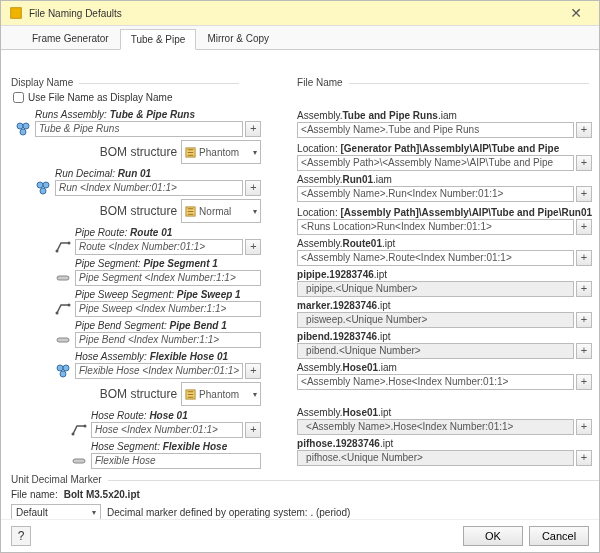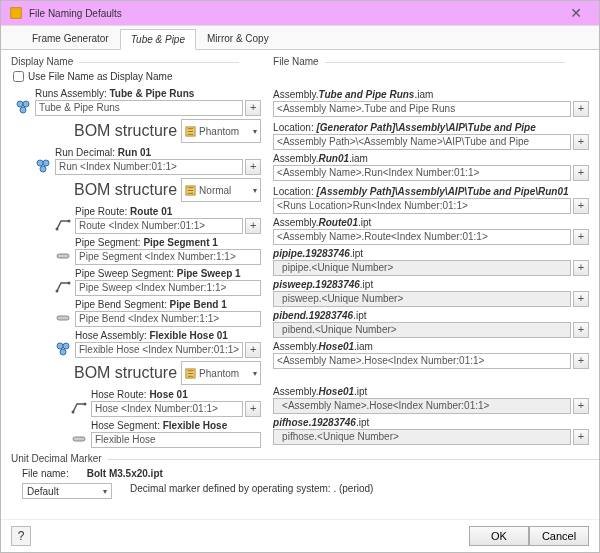--- a/index.html
+++ b/index.html
@@ -1,62 +1,62 @@
 <!DOCTYPE html>
 <html><head>
 <meta charset="utf-8">
 <style>
 * { box-sizing: border-box; margin: 0; padding: 0; }
 body { font-family: "Segoe UI", Tahoma, sans-serif; font-size: 10px; background: #fff; color: #333; }
 .window { width: 600px; height: 553px; border: 1px solid #bbb; display: flex; flex-direction: column; }
-.titlebar { display: flex; align-items: center; padding: 4px 8px; border-bottom: 1px solid #ddd; background: #f0abfc; }
+.titlebar { display: flex; align-items: center; padding: 4px 8px; border-bottom: 1px solid #ddd; background: #fef9c3; }
 .titlebar-icon { width: 14px; height: 14px; margin-right: 6px; }
 .titlebar-title { flex: 1; }
 .titlebar-close { width: 30px; text-align: center; cursor: pointer; font-size: 14px; color: #555; }
 .tabs { display: flex; border-bottom: 1px solid #ccc; background: #f9f9f9; padding: 0 20px; }
 .tab { padding: 4px 10px; border: 1px solid transparent; border-bottom: none; margin-top: 2px; cursor: pointer; font-size: 10px; }
-.tab.active { background: #fff; border-color: #ccc; border-bottom: 1px solid #fff; position: relative; top: 1px; font-style: italic; }
+.tab.active { background: #fff; border-color: #ccc; border-bottom: 1px solid #fff; position: relative; top: 1px; }
 .content { flex: 1; overflow: auto; padding: 6px 10px 4px; }
-.columns { display: flex; gap: 12px; }
+.columns { display: flex; gap: 36px; margin-top: 21px; }
 .col-left { flex: 0 0 240px; }
 .col-right { flex: 1; }
 .fs { border: none; margin-bottom: 4px; }
 .fs-legend { font-size: 10px; color: #444; position: relative; }
 .fs-legend::after { content: ""; position: absolute; top: 50%; left: calc(100% + 6px); width: 500px; border-top: 1px solid #ddd; }
 .col-left .fs-legend::after { width: 160px; }
 .col-right .fs-legend::after { width: 240px; }
 .chk { display: flex; align-items: flex-start; gap: 4px; margin: 4px 0 6px 2px; }
 .chk input { width: 11px; height: 11px; }
-.row { display: flex; align-items: center; gap: 4px; margin-bottom: 3px; }
+.row { display: flex; align-items: flex-end; gap: 4px; margin-bottom: 3px; font-style: italic; }
 .tree-lines { flex: 0 0 auto; }
 .icon { width: 16px; height: 16px; flex: 0 0 16px; display: inline-flex; align-items: center; justify-content: center; margin-top: 9px; }
 .rowbody { flex: 1; min-width: 0; }
 .rowlabel { font-size: 10px; margin-bottom: 1px; white-space: nowrap; overflow: hidden; text-overflow: ellipsis; }
 .rowlabel b { font-weight: 600; }
 .ctrlrow { display: flex; gap: 2px; }
 .txt { flex: 1; border: 1px solid #bbb; background: #fff; padding: 1px 3px; font-size: 10px; height: 16px; color: #555; white-space: nowrap; overflow: hidden; text-overflow: ellipsis; }
 .txt.ro { background: #eee; padding-left: 8px; }
 .plusbtn { width: 16px; height: 16px; border: 1px solid #bbb; background: linear-gradient(#fafafa,#e8e8e8); cursor: pointer; font-size: 11px; line-height: 12px; text-align: center; color: #555; }
 .subrow { display: flex; justify-content: flex-end; align-items: center; gap: 4px; margin: 2px 0 4px; }
-.subrow-label { font-size: 16px; color: #444; }
+.subrow-label { font-size: 12px; color: #444; }
 .dd { display: flex; align-items: center; gap: 3px; border: 1px solid #bbb; padding: 1px 3px; height: 24px; background: #fff; min-width: 80px; cursor: pointer; }
 .dd-icon { width: 11px; height: 11px; flex: 0 0 11px; }
 .dd-text { flex: 1; font-size: 10px; color: #555; }
 .dd-arrow { font-size: 8px; color: #555; }
 .rt-item { margin-bottom: 3px; }
 .rt-label { font-size: 10px; margin-bottom: 1px; white-space: nowrap; overflow: hidden; text-overflow: ellipsis; }
-.rt-label b { font-weight: 600; font-style: italic; }
+.rt-label b { font-weight: 600; }
 .spacer { height: 14px; }
 .spacer-sm { height: 2px; }
 .indent-0 { width: 0; }
 .indent-1 { width: 20px; }
 .indent-2 { width: 40px; }
 .indent-3 { width: 56px; }
 .bottom-fs { margin-top: 2px; }
-.bottom-row { display: flex; align-items: flex-start; gap: 18px; margin-top: 4px; margin-left: 11px; }
+.bottom-row { display: flex; align-items: center; gap: 6px; margin-top: 4px; }
 .bottom-label { font-size: 10px; }
 .bottom-select { border: 1px solid #bbb; padding: 1px 4px; height: 16px; min-width: 90px; display: flex; align-items: center; justify-content: space-between; cursor: pointer; font-size: 10px; }
 .footer-inner { display: flex; justify-content: space-between; align-items: center; padding: 6px 10px; border-top: 1px solid #eee; }
 .iconbtn { width: 20px; height: 20px; border: 1px solid #bbb; background: #f4f4f4; cursor: pointer; font-size: 12px; display: flex; align-items: center; justify-content: center; }
 .btn { min-width: 60px; padding: 3px 10px; border: 1px solid #aaa; background: linear-gradient(#fafafa,#e6e6e6); cursor: pointer; font-size: 11px; }
 svg { display: block; }
 </style>
 </head>
 <body>
 
@@ -312,21 +312,21 @@
               </div>
             </div>
             <div class="rt-item">
               <div class="rt-label"><span></span><b>pipipe.19283746</b><span>.ipt</span></div>
               <div class="ctrlrow">
                 <div class="txt ro">pipipe.&lt;Unique Number&gt;</div>
                 <div class="plusbtn">+</div>
               </div>
             </div>
             <div class="rt-item">
-              <div class="rt-label"><span></span><b>pisweep.19283746</b><span>.ipt</span></div>
+              <div class="rt-label"><span></span><b>marker.19283746</b><span>.ipt</span></div>
               <div class="ctrlrow">
                 <div class="txt ro">pisweep.&lt;Unique Number&gt;</div>
                 <div class="plusbtn">+</div>
               </div>
             </div>
             <div class="rt-item">
               <div class="rt-label"><span></span><b>pibend.19283746</b><span>.ipt</span></div>
               <div class="ctrlrow">
                 <div class="txt ro">pibend.&lt;Unique Number&gt;</div>
                 <div class="plusbtn">+</div>
@@ -367,18 +367,18 @@
       <div class="bottom-select">
         <span>Default</span>
         <span class="dd-arrow">▾</span>
       </div>
       <span class="bottom-label">Decimal marker defined by operating system: . (period)</span>
     </div>
   </div>
 
   <div class="footer-inner">
     <div class="iconbtn">?</div>
-    <div style="display:flex;">
+    <div style="display:flex;gap:6px">
       <button class="btn">OK</button>
       <button class="btn">Cancel</button>
     </div>
   </div>
 </div>
 
 </body></html>

